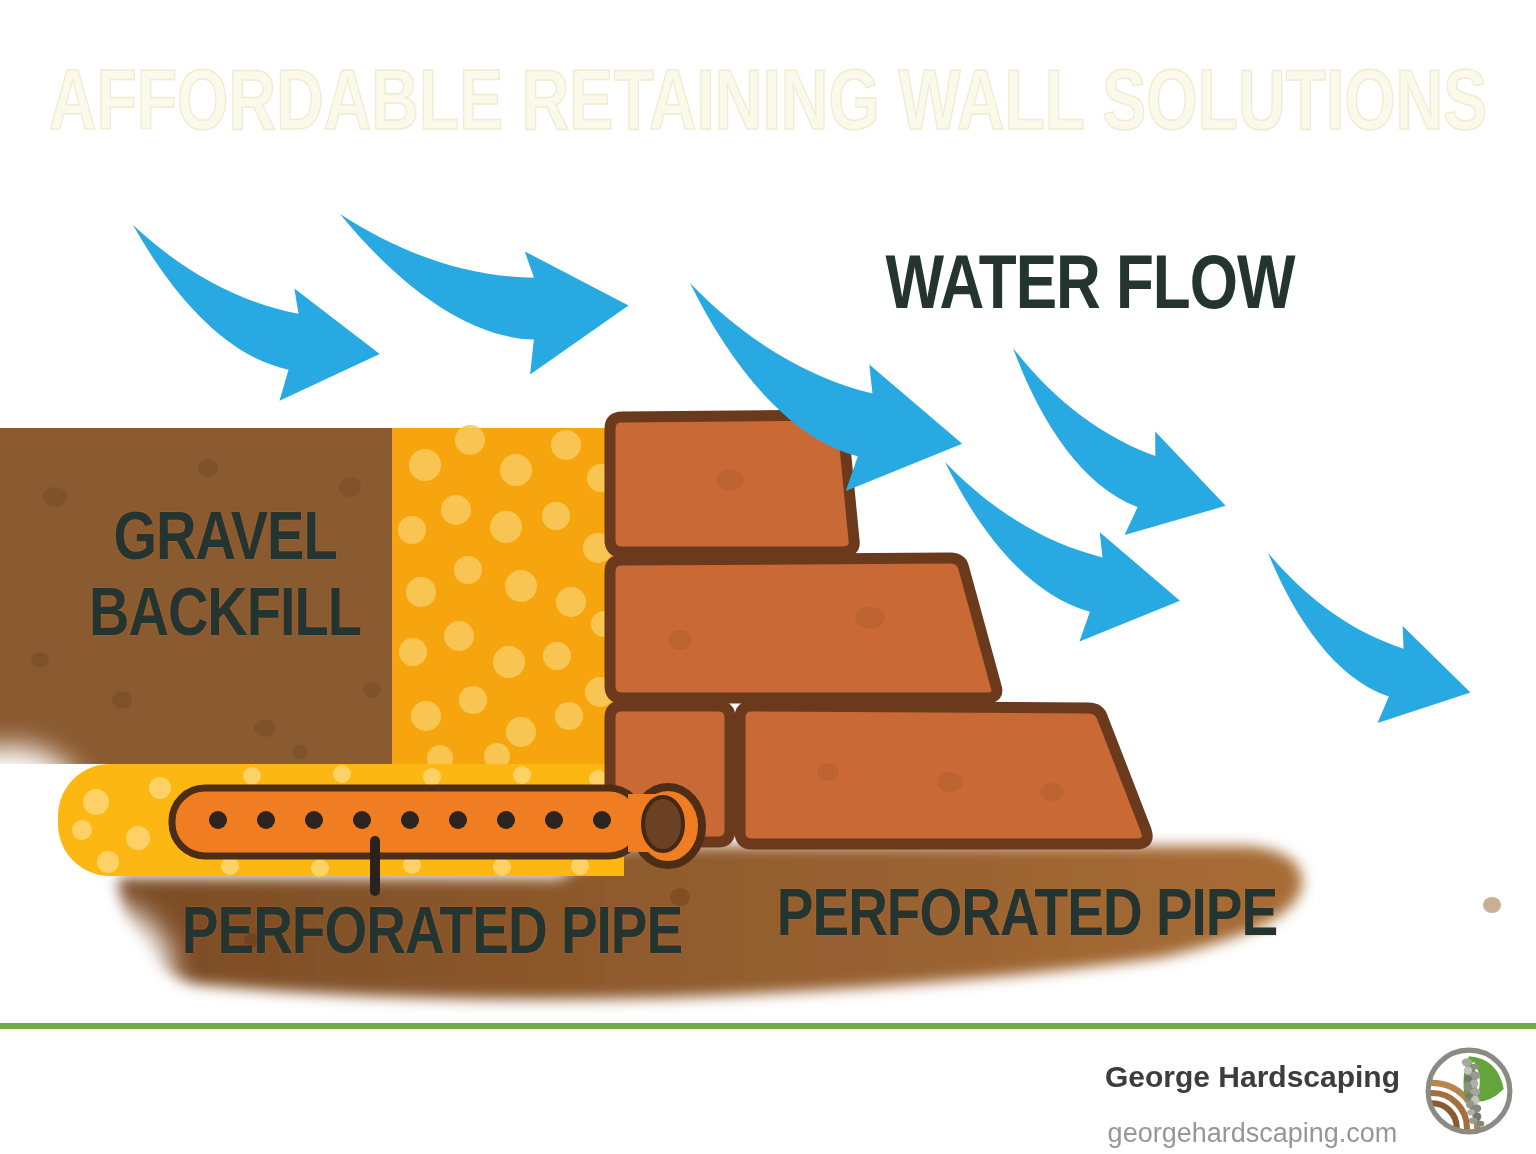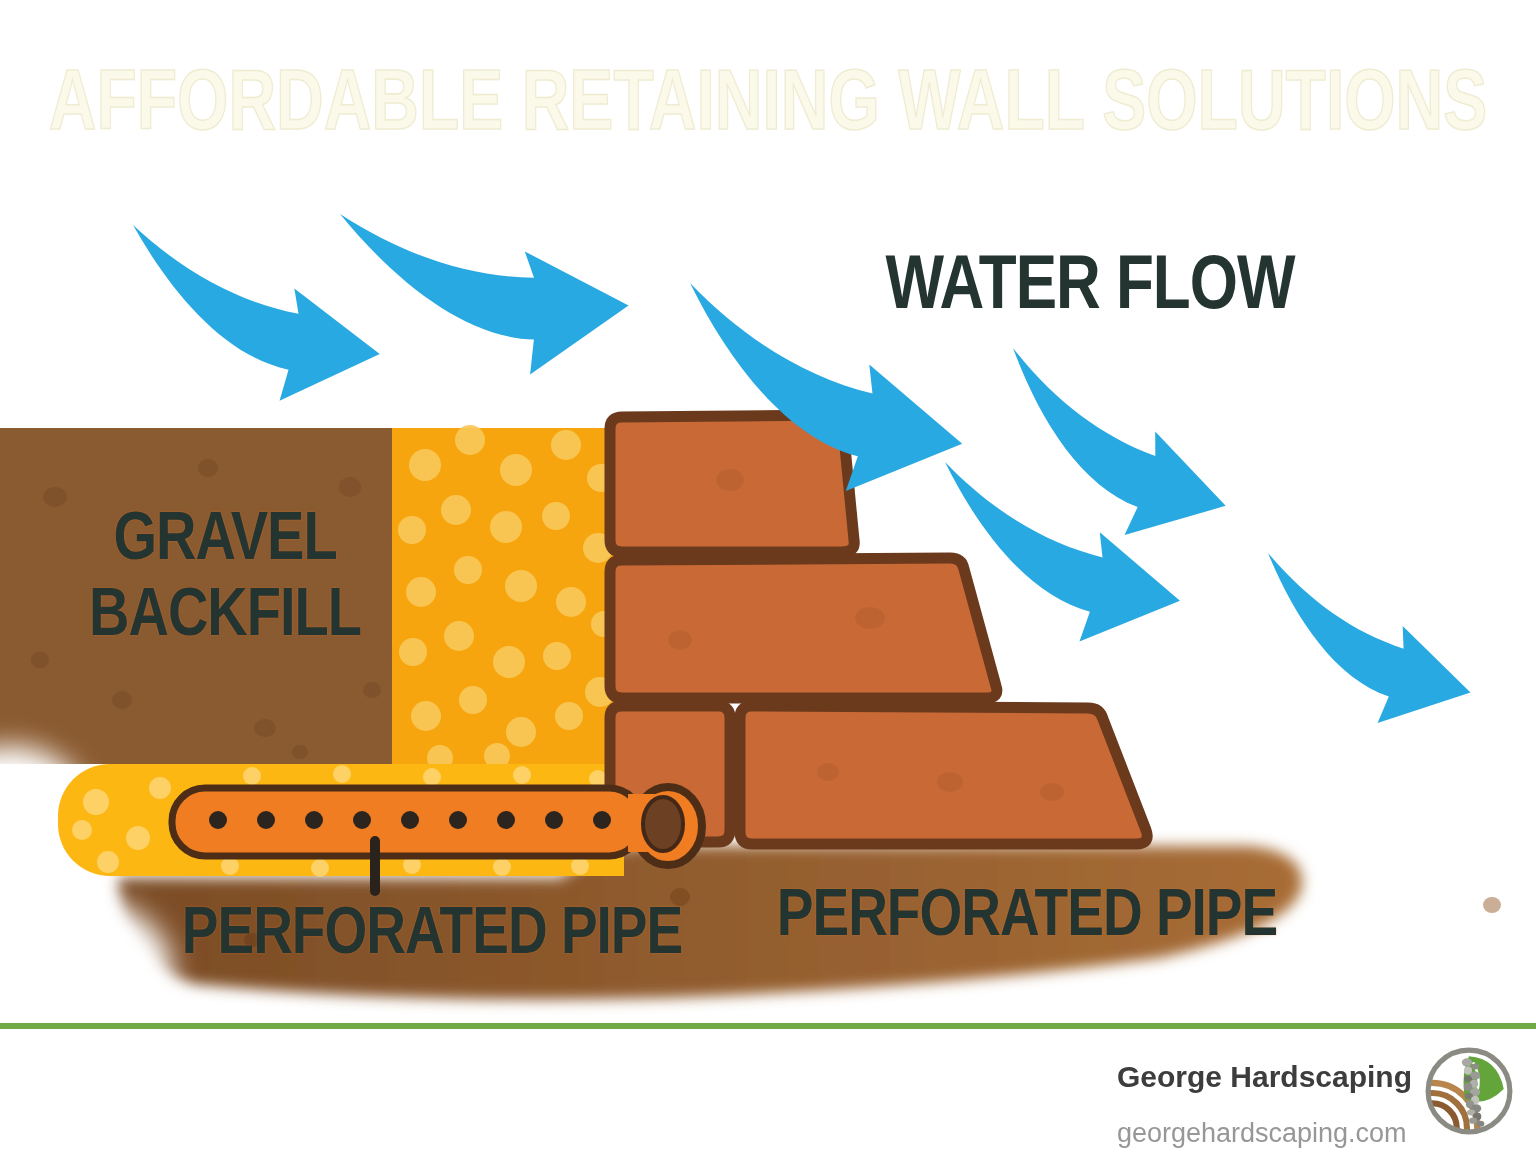--- a/index.html
+++ b/index.html
@@ -23,21 +23,21 @@
     transform:scaleY(1.22);transform-origin:center;
     letter-spacing:-1px;
     text-shadow:0 0 2px rgba(233,122,40,.45);
   }
   .water-flow{left:870px;top:246px;width:440px;font-size:62px;text-shadow:none;}
   .gravel-backfill{left:20px;top:512px;width:410px;font-size:56px;line-height:62px;}
   .pipe-label-left{left:177px;top:898px;width:510px;font-size:55px;}
   .pipe-label-right{left:772px;top:880px;width:510px;font-size:55px;}
   
   .footer-rule{position:absolute;left:0;top:1023px;width:1536px;height:6px;background:var(--green-line,#6faa46);}
-  .footer-text{position:absolute;right:124px;top:1060px;text-align:left;}
+  .footer-text{position:absolute;right:136px;top:1060px;text-align:center;}
   .footer-company{font-size:30px;font-weight:700;color:var(--footer-dark,#3d3d3d);}
   .footer-site{font-size:27px;color:var(--footer-gray,#979797);margin-top:24px;}
   .footer-logo{position:absolute;left:1424px;top:1046px;width:90px;height:90px;}
 </style>
 </head>
 <body>
 
 <div class="stage">
 
   <div class="faint-title">AFFORDABLE RETAINING WALL SOLUTIONS</div>

